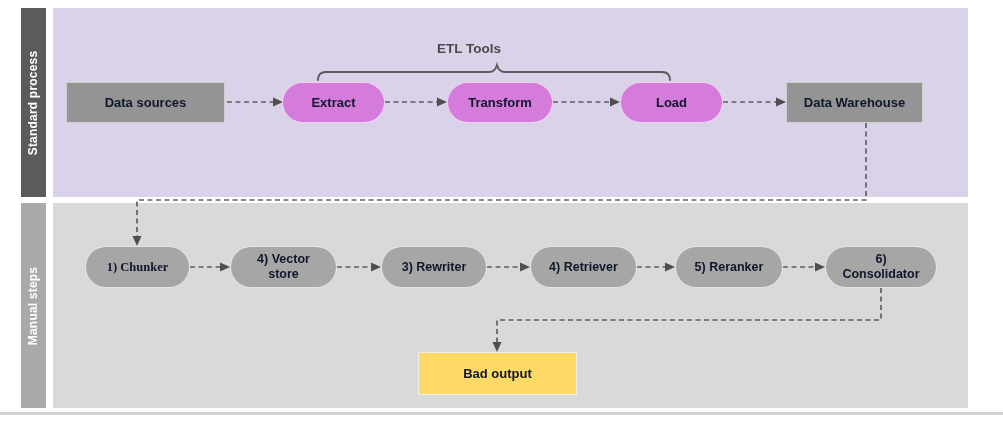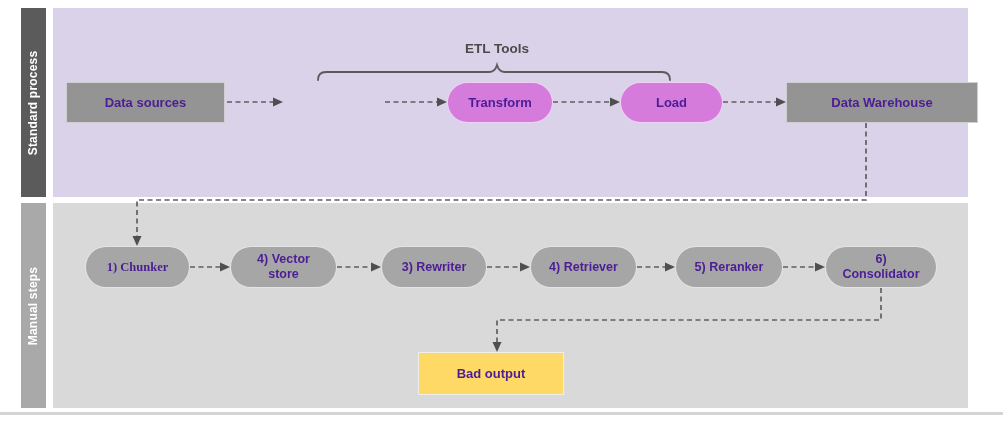--- a/index.html
+++ b/index.html
@@ -36,21 +36,21 @@
   .lane2-label { left: 21px; top: 203px; width: 25px; height: 205px; background: #a9a9a9; }
   .lane2-body  { left: 53px; top: 203px; width: 915px; height: 205px; background: #d9d9d9; }
   .bottom-divider { left: 0px; top: 412px; width: 1003px; height: 3px; background: #d4d4d4; }
 
   
   .node {
     display: flex;
     align-items: center;
     justify-content: center;
     text-align: center;
-    color: #4c1d95;
+    color: #0f172a;
     font-weight: bold;
     font-size: 13px;
     line-height: 1.2;
     box-sizing: border-box;
   }
   .box-gray {
     background: #949494;
     border: 1.5px solid #cfcfcf;
   }
   .pill-purple {
@@ -69,36 +69,35 @@
   .box-yellow {
     background: #ffd966;
     border: 1.5px solid #f0eeea;
   }
 
   
   .n-datasources { left: 66px;  top: 82px; width: 159px; height: 41px; }
   .n-extract     { left: 282px; top: 82px; width: 103px; height: 41px; }
   .n-transform   { left: 447px; top: 82px; width: 106px; height: 41px; }
   .n-load        { left: 620px; top: 82px; width: 103px; height: 41px; }
-  .n-warehouse   { left: 786px; top: 82px; width: 192px; height: 41px; }
+  .n-warehouse   { left: 786px; top: 82px; width: 137px; height: 41px; }
 
   
   .n-chunker      { left: 85px;  top: 246px; width: 105px; height: 42px; font-family: Liberation Serif, serif; }
   .n-vectorstore  { left: 230px; top: 246px; width: 107px; height: 42px; }
   .n-rewriter     { left: 381px; top: 246px; width: 106px; height: 42px; }
   .n-retriever    { left: 530px; top: 246px; width: 107px; height: 42px; text-align: right; }
   .n-reranker     { left: 675px; top: 246px; width: 108px; height: 42px; }
   .n-consolidator { left: 825px; top: 246px; width: 112px; height: 42px; }
 
-  .n-badoutput { left: 418px; top: 352px; width: 146px; height: 43px; }
+  .n-badoutput { left: 418px; top: 352px; width: 159px; height: 43px; }
 
   
   .bracket-label {
     left: 437px; top: 41px; width: 120px; height: 18px;
-    text-align: center;
     color: #4a4a4a;
     font-weight: bold;
     font-size: 13.5px;
   }
 
   .connector-layer {
     left: 0; top: 0;
     width: 1003px;
     height: 430px;
     pointer-events: none;
@@ -147,20 +146,23 @@
       <polygon points="497,352 492.5,342 501.5,342"></polygon>
     </g>
     <path d="M318,80 Q318,72 326,72 L489,72 Q495,72 497,65 Q499,72 505,72 L662,72 Q670,72 670,80" stroke="#5a5a5a" stroke-width="1.8" fill="none" stroke-linecap="round"></path>
   </svg>
 
   <div class="abs bracket-label">ETL Tools</div>
 
   <div class="abs node box-gray n-datasources">
     <span>Data sources</span>
   </div>
+  <div class="abs node pill-purple n-extract">
+    <span>Extract</span>
+  </div>
   <div class="abs node pill-purple n-load">
     <span>Load</span>
   </div>
   <div class="abs node pill-purple n-transform">
     <span>Transform</span>
   </div>
   <div class="abs node box-gray n-warehouse">
     <span>Data Warehouse</span>
   </div>
 

